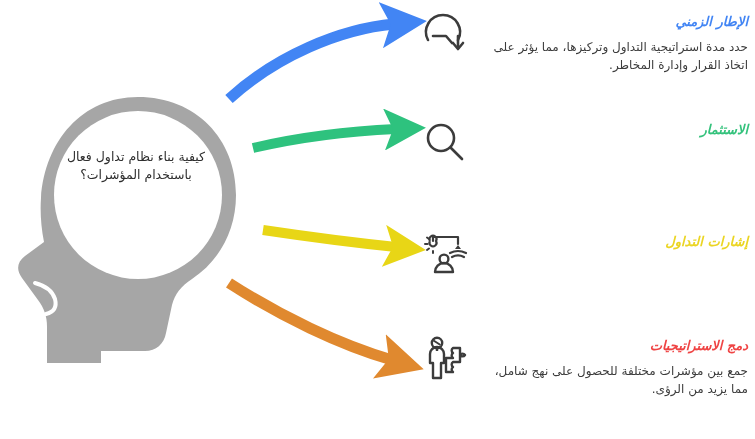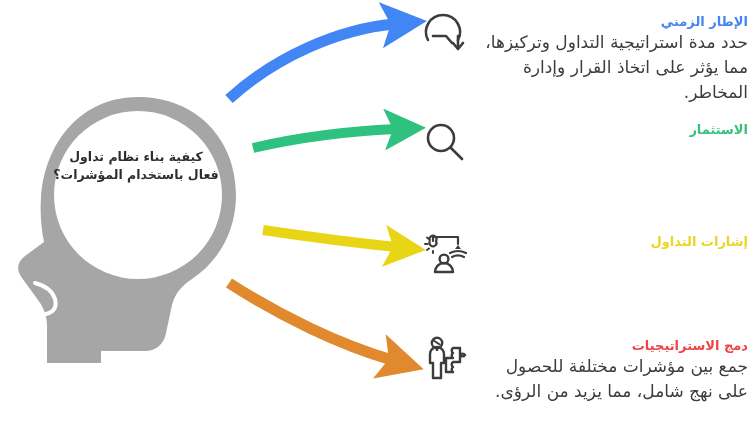--- a/index.html
+++ b/index.html
@@ -25,21 +25,21 @@
     height: 270px;
   }
   #head-center-text {
     position: absolute;
     left: 52px;
     top: 148px;
     width: 168px;
     text-align: center;
     direction: rtl;
     font-size: 12.5px;
-    font-weight: bold;
+    font-weight: normal;
     line-height: 1.42;
     color: #2e2e2e;
     letter-spacing: 0px;
     pointer-events: none;
   }
 
   
   #arrows {
     position: absolute;
     left: 0;
@@ -69,25 +69,27 @@
     top: 0px;
     text-align: right;
     direction: rtl;
   }
   .row-title {
     font-size: 13px;
     font-weight: bold;
     line-height: 1.25;
     margin: 4px 0 0 0;
     white-space: nowrap;
+    font-style: italic;
   }
   .row-desc {
-    font-size: 17px;
+    font-size: 12px;
     line-height: 1.45;
     color: #3c3c3c;
+    margin-top: 9px;
     direction: rtl;
     text-align: right;
   }
 
   #row-0 { top: 10px; }
   #row-1 { top: 118px; }
   #row-2 { top: 226px; }
   #row-3 { top: 334px; }
 
   #row-0 .row-title { color: #4285f4; }

